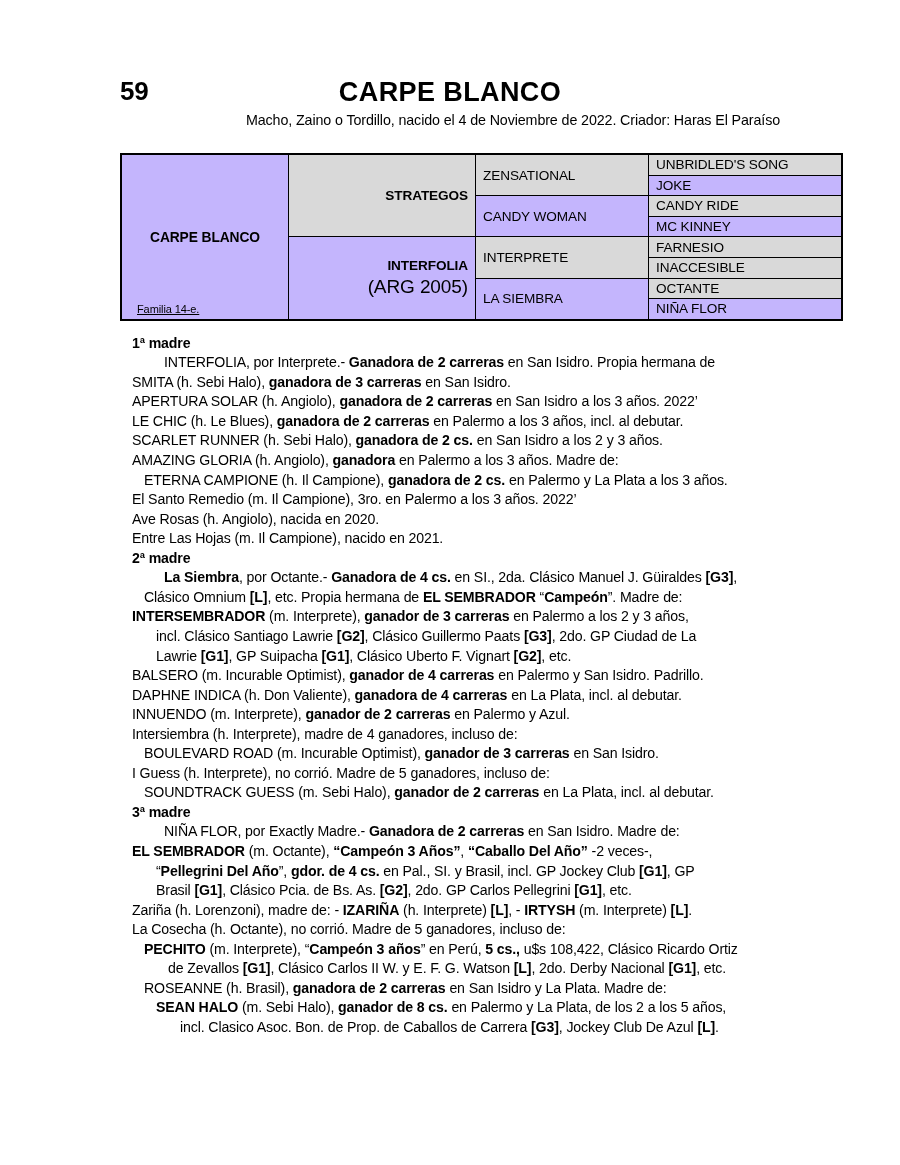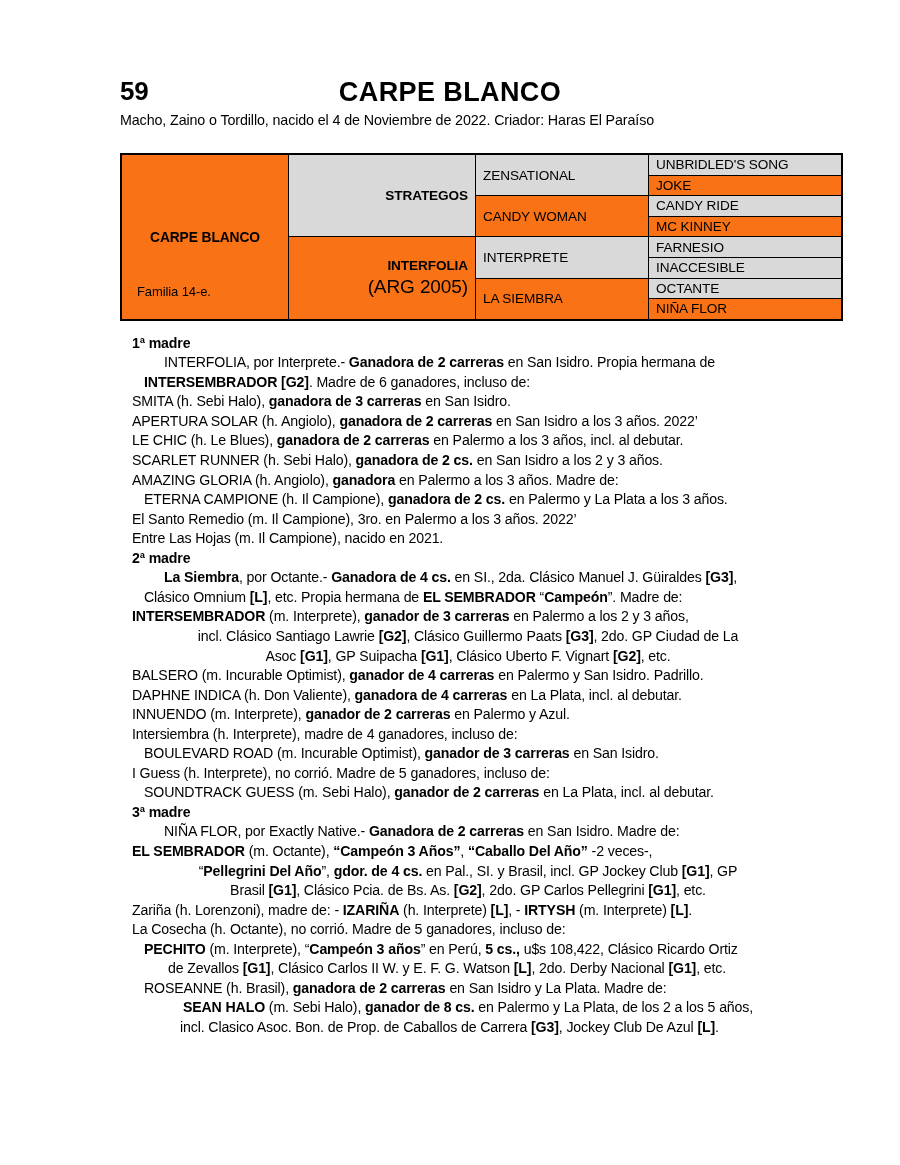--- a/index.html
+++ b/index.html
@@ -40,21 +40,21 @@
     line-height: 1;
   }
   .horse-title {
     text-align: center;
     font-size: 27px;
     font-weight: bold;
     letter-spacing: 0.4px;
     line-height: 1.05;
   }
   .subtitle {
-    text-align: left;
+    text-align: right;
     font-size: 14.3px;
     line-height: 1.3;
     margin-top: 5px;
     letter-spacing: -0.12px;
   }
 
   
   .ped-wrap {
     margin: 9px 120px 0 120px;
   }
@@ -68,21 +68,21 @@
     border: 1px solid #000;
     padding: 0 7px;
     font-size: 13.6px;
     vertical-align: middle;
     height: 19.6px;
     letter-spacing: -0.1px;
     overflow: hidden;
     white-space: nowrap;
   }
   td.gray { background: #d9d9d9; }
-  td.white { background: #f97316; }
+  td.white { background: #c4b5fd; }
   td.col-self {
     width: 152px;
     position: relative;
     padding: 0;
   }
   td.col-p1 { width: 172px; font-weight: bold; text-align: right; }
   td.col-p2 { width: 158px; }
   td.col-p3 { width: 178px; }
 
   .self-cell-inner {
@@ -96,23 +96,24 @@
     top: 50%;
     transform: translateY(-50%);
     text-align: center;
     font-weight: bold;
     font-size: 13.8px;
     letter-spacing: -0.1px;
   }
   .family-line {
     position: absolute;
     left: 8px;
-    bottom: 20px;
-    font-size: 13px;
+    bottom: 4px;
+    font-size: 11px;
     letter-spacing: -0.1px;
+    text-decoration: underline;
   }
   .p1-inner { line-height: 1.28; }
   .p1-inner .sub {
     font-weight: normal;
     font-size: 19px;
   }
 
   
   .body-text {
     margin: 13px 120px 0 120px;
@@ -123,21 +124,21 @@
   .body-text p {
     margin: 0;
     padding: 0;
     text-indent: 0;
   }
   .ln { display: block; white-space: nowrap; }
   .sec-head { font-weight: bold; }
   .i0 { padding-left: 0px; margin-left: 44px; }
   .i1 { padding-left: 12px; }
   .i2 { padding-left: 24px; }
-  .i3 { padding-left: 36px; text-align: center; }
+  .i3 { padding-left: 36px; }
   .i4 { padding-left: 48px; }
   .i5 { padding-left: 60px; }
   b { font-weight: bold; }
 </style>
 </head>
 <body>
 
 <div class="page">
 
   <div class="header">
@@ -194,50 +195,50 @@
       </tr>
     </tbody>
       </table>
   </div>
 
   <div class="body-text">
 
     <p>
       <span class="ln i1 sec-head">1ª madre</span>
       <span class="ln i0"><span>INTERFOLIA, por Interprete.- </span><b>Ganadora de 2 carreras</b><span> en San Isidro. Propia hermana de</span></span>
-      <span class="ln i2"><b>INTERSEMBRADOR [G2]</b><span>. Madre de 6 ganadores, incluso de:</span></span>
       <span class="ln i1"><span>SMITA (h. Sebi Halo), </span><b>ganadora de 3 carreras</b><span> en San Isidro.</span></span>
       <span class="ln i1"><span>APERTURA SOLAR (h. Angiolo), </span><b>ganadora de 2 carreras</b><span> en San Isidro a los 3 años. 2022’</span></span>
       <span class="ln i1"><span>LE CHIC (h. Le Blues), </span><b>ganadora de 2 carreras</b><span> en Palermo a los 3 años, incl. al debutar.</span></span>
       <span class="ln i1"><span>SCARLET RUNNER (h. Sebi Halo), </span><b>ganadora de 2 cs.</b><span> en San Isidro a los 2 y 3 años.</span></span>
       <span class="ln i1"><span>AMAZING GLORIA (h. Angiolo), </span><b>ganadora</b><span> en Palermo a los 3 años. Madre de:</span></span>
       <span class="ln i2"><span>ETERNA CAMPIONE (h. Il Campione), </span><b>ganadora de 2 cs.</b><span> en Palermo y La Plata a los 3 años.</span></span>
       <span class="ln i1">El Santo Remedio (m. Il Campione), 3ro. en Palermo a los 3 años. 2022’</span>
+      <span class="ln i1">Ave Rosas (h. Angiolo), nacida en 2020.</span>
       <span class="ln i1">Entre Las Hojas (m. Il Campione), nacido en 2021.</span>
     </p>
 
     <p>
       <span class="ln i1 sec-head">2ª madre</span>
       <span class="ln i0"><b>La Siembra</b><span>, por Octante.- </span><b>Ganadora de 4 cs.</b><span> en SI., 2da. Clásico Manuel J. Güiraldes </span><b>[G3]</b><span>,</span></span>
       <span class="ln i2"><span>Clásico Omnium </span><b>[L]</b><span>, etc. Propia hermana de </span><b>EL SEMBRADOR</b><span> “</span><b>Campeón</b><span>”. Madre de:</span></span>
       <span class="ln i1"><b>INTERSEMBRADOR</b><span> (m. Interprete), </span><b>ganador de 3 carreras</b><span> en Palermo a los 2 y 3 años,</span></span>
       <span class="ln i3"><span>incl. Clásico Santiago Lawrie </span><b>[G2]</b><span>, Clásico Guillermo Paats </span><b>[G3]</b><span>, 2do. GP Ciudad de La</span></span>
-      <span class="ln i3"><span>Asoc </span><b>[G1]</b><span>, GP Suipacha </span><b>[G1]</b><span>, Clásico Uberto F. Vignart </span><b>[G2]</b><span>, etc.</span></span>
+      <span class="ln i3"><span>Lawrie </span><b>[G1]</b><span>, GP Suipacha </span><b>[G1]</b><span>, Clásico Uberto F. Vignart </span><b>[G2]</b><span>, etc.</span></span>
       <span class="ln i1"><span>BALSERO (m. Incurable Optimist), </span><b>ganador de 4 carreras</b><span> en Palermo y San Isidro. Padrillo.</span></span>
       <span class="ln i1"><span>DAPHNE INDICA (h. Don Valiente), </span><b>ganadora de 4 carreras</b><span> en La Plata, incl. al debutar.</span></span>
       <span class="ln i1"><span>INNUENDO (m. Interprete), </span><b>ganador de 2 carreras</b><span> en Palermo y Azul.</span></span>
       <span class="ln i1">Intersiembra (h. Interprete), madre de 4 ganadores, incluso de:</span>
       <span class="ln i2"><span>BOULEVARD ROAD (m. Incurable Optimist), </span><b>ganador de 3 carreras</b><span> en San Isidro.</span></span>
       <span class="ln i1">I Guess (h. Interprete), no corrió. Madre de 5 ganadores, incluso de:</span>
       <span class="ln i2"><span>SOUNDTRACK GUESS (m. Sebi Halo), </span><b>ganador de 2 carreras</b><span> en La Plata, incl. al debutar.</span></span>
     </p>
 
     <p>
       <span class="ln i1 sec-head">3ª madre</span>
-      <span class="ln i0"><span>NIÑA FLOR, por Exactly Native.- </span><b>Ganadora de 2 carreras</b><span> en San Isidro. Madre de:</span></span>
+      <span class="ln i0"><span>NIÑA FLOR, por Exactly Madre.- </span><b>Ganadora de 2 carreras</b><span> en San Isidro. Madre de:</span></span>
       <span class="ln i1"><b>EL SEMBRADOR</b><span> (m. Octante), </span><b>“Campeón 3 Años”</b><span>, </span><b>“Caballo Del Año”</b><span> -2 veces-,</span></span>
       <span class="ln i3"><span>“</span><b>Pellegrini Del Año</b><span>”, </span><b>gdor. de 4 cs.</b><span> en Pal., SI. y Brasil, incl. GP Jockey Club </span><b>[G1]</b><span>, GP</span></span>
       <span class="ln i3"><span>Brasil </span><b>[G1]</b><span>, Clásico Pcia. de Bs. As. </span><b>[G2]</b><span>, 2do. GP Carlos Pellegrini </span><b>[G1]</b><span>, etc.</span></span>
       <span class="ln i1"><span>Zariña (h. Lorenzoni), madre de: - </span><b>IZARIÑA</b><span> (h. Interprete) </span><b>[L]</b><span>, - </span><b>IRTYSH</b><span> (m. Interprete) </span><b>[L]</b><span>.</span></span>
       <span class="ln i1">La Cosecha (h. Octante), no corrió. Madre de 5 ganadores, incluso de:</span>
       <span class="ln i2"><b>PECHITO</b><span> (m. Interprete), “</span><b>Campeón 3 años</b><span>” en Perú, </span><b>5 cs.,</b><span> u$s 108,422, Clásico Ricardo Ortiz</span></span>
       <span class="ln i4"><span>de Zevallos </span><b>[G1]</b><span>, Clásico Carlos II W. y E. F. G. Watson </span><b>[L]</b><span>, 2do. Derby Nacional </span><b>[G1]</b><span>, etc.</span></span>
       <span class="ln i2"><span>ROSEANNE (h. Brasil), </span><b>ganadora de 2 carreras</b><span> en San Isidro y La Plata. Madre de:</span></span>
       <span class="ln i3"><b>SEAN HALO</b><span> (m. Sebi Halo), </span><b>ganador de 8 cs.</b><span> en Palermo y La Plata, de los 2 a los 5 años,</span></span>
       <span class="ln i5"><span>incl. Clasico Asoc. Bon. de Prop. de Caballos de Carrera </span><b>[G3]</b><span>, Jockey Club De Azul </span><b>[L]</b><span>.</span></span>

